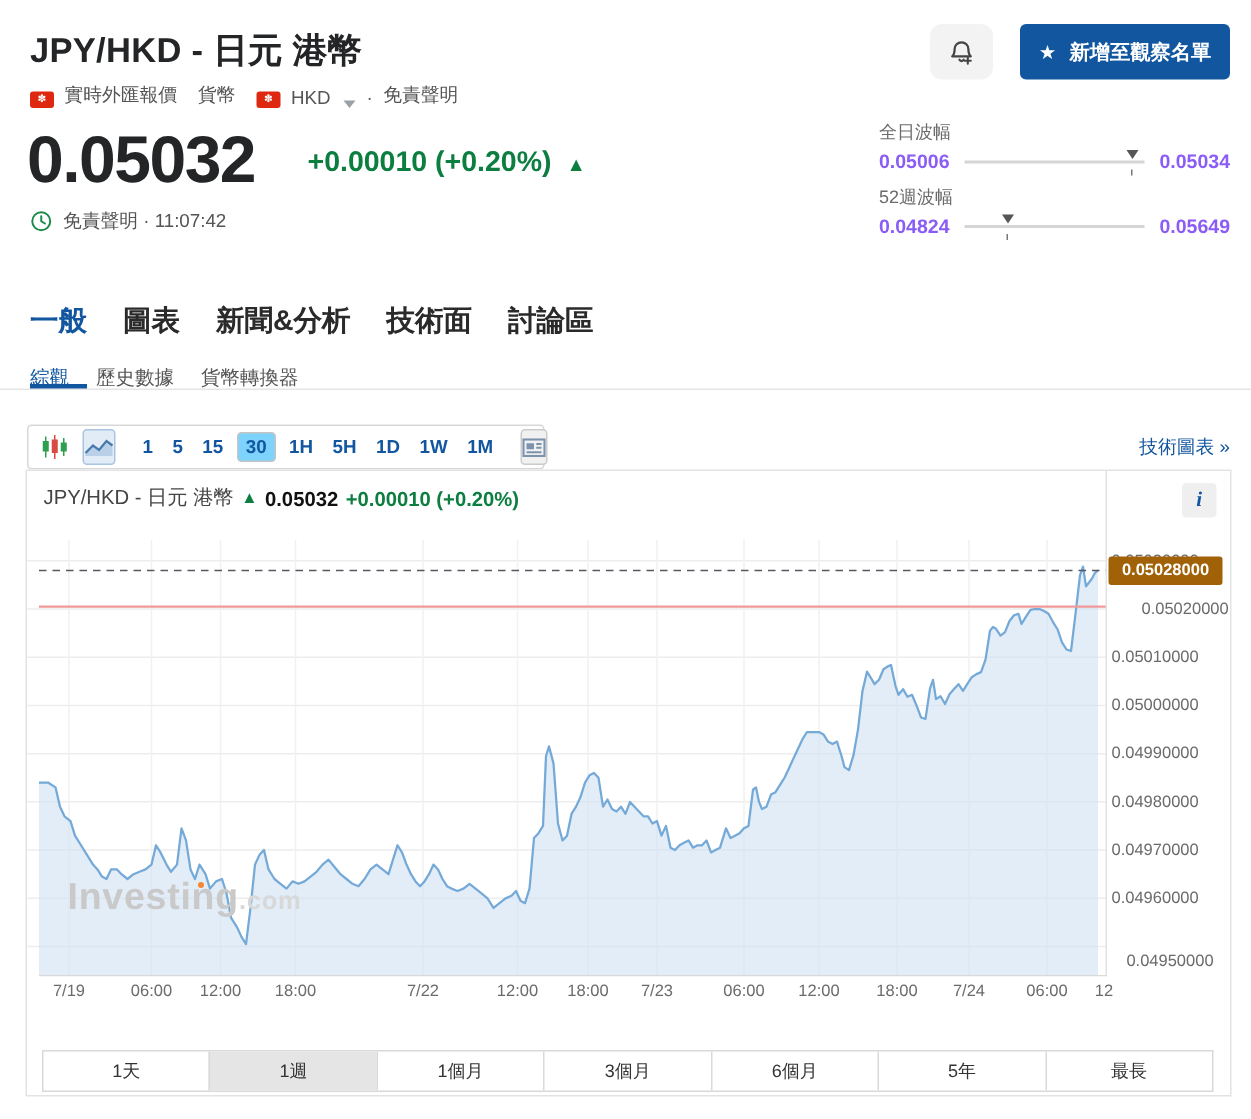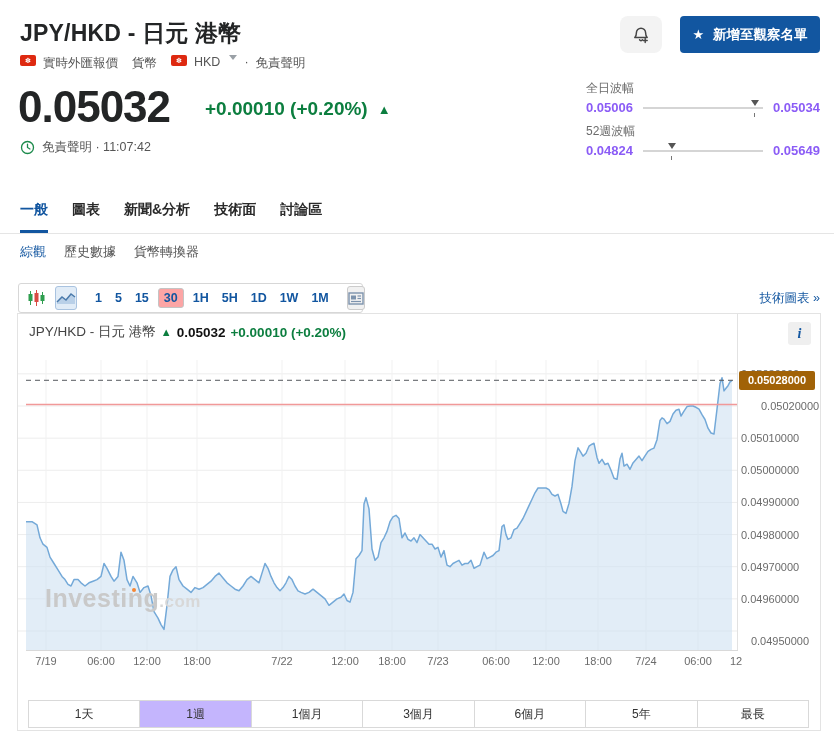--- a/index.html
+++ b/index.html
@@ -2,21 +2,21 @@
 <html><head>
 <meta charset="utf-8">
 <style>
   html,body{margin:0;padding:0;background:#fff;}
   .page{position:relative;width:834px;height:746px;background:#fff;overflow:hidden;
         font-family:"Liberation Sans","DejaVu Sans",sans-serif;color:#232526;}
   .abs{position:absolute;}
 
   
   .title{left:20px;top:18px;font-size:23px;font-weight:bold;letter-spacing:.2px;}
-  .breadcrumb{left:20px;top:55px;display:flex;align-items:flex-start;gap:7px;font-size:12.5px;color:#555;}
+  .breadcrumb{left:20px;top:55px;display:flex;align-items:flex-end;gap:7px;font-size:12.5px;color:#555;}
   .crumb-gap{margin-left:7px;}
   .flag{width:16px;height:11px;background:#de2910;border-radius:2px;display:inline-flex;
         align-items:center;justify-content:center;color:#fff;font-size:7px;line-height:1;}
   .chev-down{width:0;height:0;border-left:4px solid transparent;border-right:4px solid transparent;
         border-top:5px solid #9aa0a6;display:inline-block;margin-left:2px;}
   .price-big{left:18px;top:82px;font-size:44px;font-weight:bold;letter-spacing:-1px;color:#232526;}
   .price-change{left:205px;top:98px;font-size:19px;font-weight:bold;color:#0c7e3f;display:flex;align-items:center;gap:10px;}
   .up-arrow{font-size:13px;color:#0c7e3f;}
   .status{left:20px;top:139px;display:flex;align-items:center;gap:7px;font-size:12.5px;color:#555;}
 
@@ -30,36 +30,36 @@
   .range-label{font-size:12px;color:#6b6b6b;}
   .range-row{display:flex;align-items:center;gap:10px;width:234px;font-size:13px;font-weight:bold;color:#8b5cf6;}
   .range-track{flex:1;height:2px;background:#d5d5d5;position:relative;}
   .range-marker{position:absolute;top:-7px;transform:translateX(-50%);width:0;height:0;
         border-left:4px solid transparent;border-right:4px solid transparent;border-top:6px solid #555;}
   .range-marker::after{content:"";position:absolute;left:-1px;top:7px;width:1px;height:4px;background:#777;}
 
   
   .tabs{left:0;top:199px;width:834px;display:flex;gap:24px;padding-left:20px;box-sizing:border-box;
         border-bottom:1px solid #e5e5e5;}
-  .tab{font-size:14px;font-weight:bold;color:#2a2a2a;padding:2px 0 11px 0;cursor:pointer;border-bottom:3px solid transparent;}
+  .tab{font-size:19px;font-weight:bold;color:#2a2a2a;padding:2px 0 29px 0;cursor:pointer;border-bottom:3px solid transparent;}
   .tab.active{color:#1256a0;border-bottom-color:#1256a0;}
   .subtabs{left:20px;top:243px;display:flex;gap:18px;font-size:13px;color:#555;}
   .subtab{cursor:pointer;}
   .subtab.active{color:#1256a0;}
 
   
   .chart-toolbar{left:18px;top:283px;width:345px;height:30px;border:1px solid #d7d7d7;border-radius:3px;
         box-sizing:border-box;display:flex;align-items:center;padding:0 8px;gap:9px;background:#fff;}
   .tool-sep{width:1px;height:18px;background:#ddd;}
   .icon-btn{display:flex;align-items:center;justify-content:center;cursor:pointer;}
   .line-chart-btn{width:30px;height:22px;background:#e1ecf7;border:1px solid #a9c3e0;border-radius:3px;}
   .news-btn{width:28px;height:22px;background:#f1f1f1;border:1px solid #ccc;border-radius:3px;}
   .intervals{display:flex;align-items:center;gap:13px;font-size:12.5px;font-weight:bold;color:#1256a0;}
   .interval{cursor:pointer;}
-  .interval.active{border:1px solid #c4c4c4;background:#fca5a5;border-radius:3px;padding:2px 5px;margin:12px -4px;}
+  .interval.active{border:1px solid #c4c4c4;background:#7dd3fc;border-radius:3px;padding:2px 5px;margin:12px -4px;}
   .tech-link{right:14px;top:290px;color:#1256a0;font-size:12.5px;cursor:pointer;}
 
   
   .chart-box{left:17px;top:313px;width:804px;height:418px;border:1px solid #e3e3e3;box-sizing:border-box;background:#fff;}
   .chart-header{position:absolute;left:11px;top:9px;font-size:13.5px;color:#444;display:flex;align-items:center;gap:5px;}
   .chart-header .hdr-price{font-weight:bold;color:#111;}
   .chart-header .hdr-change{font-weight:bold;color:#0c7e3f;}
   .chart-header .hdr-arrow{color:#0c7e3f;font-size:11px;}
   .info-btn{position:absolute;right:9px;top:8px;width:23px;height:23px;background:#efefef;border-radius:3px;
         color:#1256a0;font-family:"Liberation Serif","DejaVu Serif",serif;font-style:italic;font-weight:bold;
@@ -71,21 +71,21 @@
   .xlabel{position:absolute;top:341px;width:44px;text-align:center;font-size:11px;color:#6b6b6b;}
   .watermark{position:absolute;left:27px;top:270px;color:#c9c9c9;font-weight:bold;font-size:25px;letter-spacing:.5px;}
   .watermark .wm-com{font-size:17px;color:#d8d8d8;font-weight:bold;}
   .wm-dot{position:absolute;left:87px;top:4px;width:4px;height:4px;border-radius:50%;background:#f58634;}
 
   .periods{position:absolute;left:10px;top:386px;width:779px;height:26px;border:1px solid #d9d9d9;display:flex;
         box-sizing:content-box;background:#fff;}
   .period{flex:1;display:flex;align-items:center;justify-content:center;font-size:12px;color:#333;
         border-left:1px solid #d9d9d9;cursor:pointer;}
   .period:first-child{border-left:none;}
-  .period.active{background:#c4b5fd;}
+  .period.active{background:#e5e5e5;}
 </style>
 </head>
 <body>
 
 <div class="page">
 
   <div class="abs title">JPY/HKD - 日元 港幣</div>
 
   <div class="abs breadcrumb">
     <span class="flag">✽</span>

